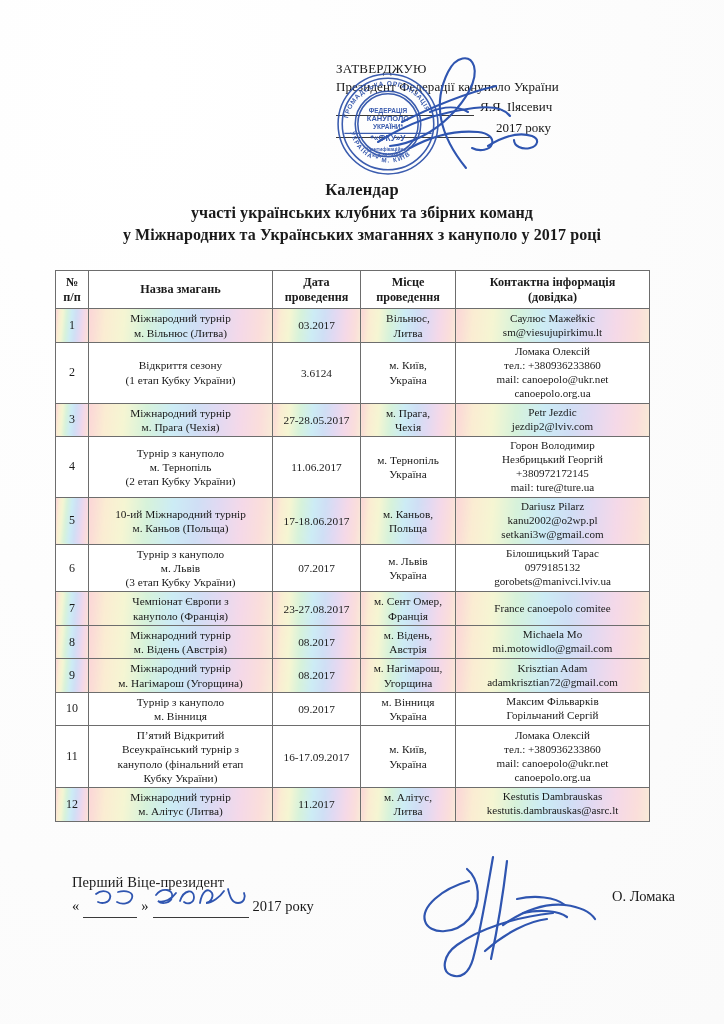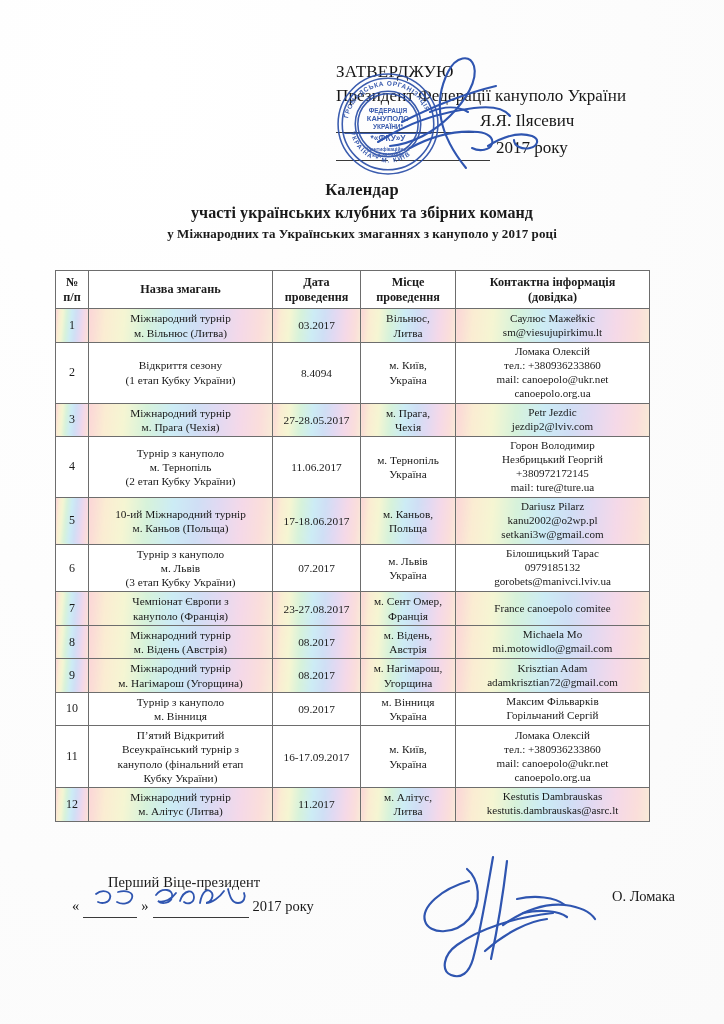--- a/index.html
+++ b/index.html
@@ -22,21 +22,21 @@
     background:
       radial-gradient(ellipse at 20% 8%, #ffffff 0%, #fdfdfd 40%, #fafafa 100%);
   }
 
   
   .approval {
     position: absolute;
     left: 336px;
     top: 60px;
     width: 380px;
-    font-size: 17px;
+    font-size: 13px;
     line-height: 1.42;
     color: #171717;
     z-index: 4;
   }
   .approval .ln1 { letter-spacing: .2px; }
   .approval .ln2 { letter-spacing: .1px; }
   .approval .ln3 {
     display: flex;
     align-items: flex-end;
     gap: 6px;
@@ -119,21 +119,21 @@
   .title-block .t1 {
     font-size: 16.5px;
     letter-spacing: .2px;
   }
   .title-block .t2 {
     font-size: 16px;
     margin-top: 4px;
     letter-spacing: .1px;
   }
   .title-block .t3 {
-    font-size: 13px;
+    font-size: 16px;
     margin-top: 4px;
     letter-spacing: .1px;
   }
 
   
   .tbl-wrap {
     position: absolute;
     left: 55px;
     top: 270px;
     width: 594px;
@@ -188,21 +188,21 @@
   
   .footer {
     position: absolute;
     left: 72px;
     top: 872px;
     width: 600px;
     font-size: 14.5px;
     line-height: 1.5;
     z-index: 3;
   }
-  .footer .f1 { letter-spacing: .1px; margin-left: 36px; }
+  .footer .f1 { letter-spacing: .1px; }
   .footer .f2 {
     display: flex;
     align-items: flex-end;
     gap: 4px;
     margin-top: 2px;
   }
   .footer .f2 .q { font-size: 14.5px; }
   .footer-name {
     position: absolute;
     left: 612px;
@@ -316,21 +316,21 @@
           <tr class="tint">
             <td class="num">1</td>
             <td class="name"><span>Міжнародний турнір</span><br><span>м. Вільнюс (Литва)</span></td>
             <td class="date">03.2017</td>
             <td class="place"><span>Вільнюс,</span><br><span>Литва</span></td>
             <td class="info"><span>Саулюс Мажейкіс</span><br><span>sm@viesujupirkimu.lt</span></td>
           </tr>
           <tr class="plain">
             <td class="num">2</td>
             <td class="name"><span>Відкриття сезону</span><br><span>(1 етап Кубку України)</span></td>
-            <td class="date">8.4094</td>
+            <td class="date">3.6124</td>
             <td class="place"><span>м. Київ,</span><br><span>Україна</span></td>
             <td class="info"><span>Ломака Олексій</span><br><span>тел.: +380936233860</span><br><span>mail: canoepolo@ukr.net</span><br><span>canoepolo.org.ua</span></td>
           </tr>
           <tr class="tint">
             <td class="num">3</td>
             <td class="name"><span>Міжнародний турнір</span><br><span>м. Прага (Чехія)</span></td>
             <td class="date">27-28.05.2017</td>
             <td class="place"><span>м. Прага,</span><br><span>Чехія</span></td>
             <td class="info"><span>Petr Jezdic</span><br><span>jezdip2@lviv.com</span></td>
           </tr>

